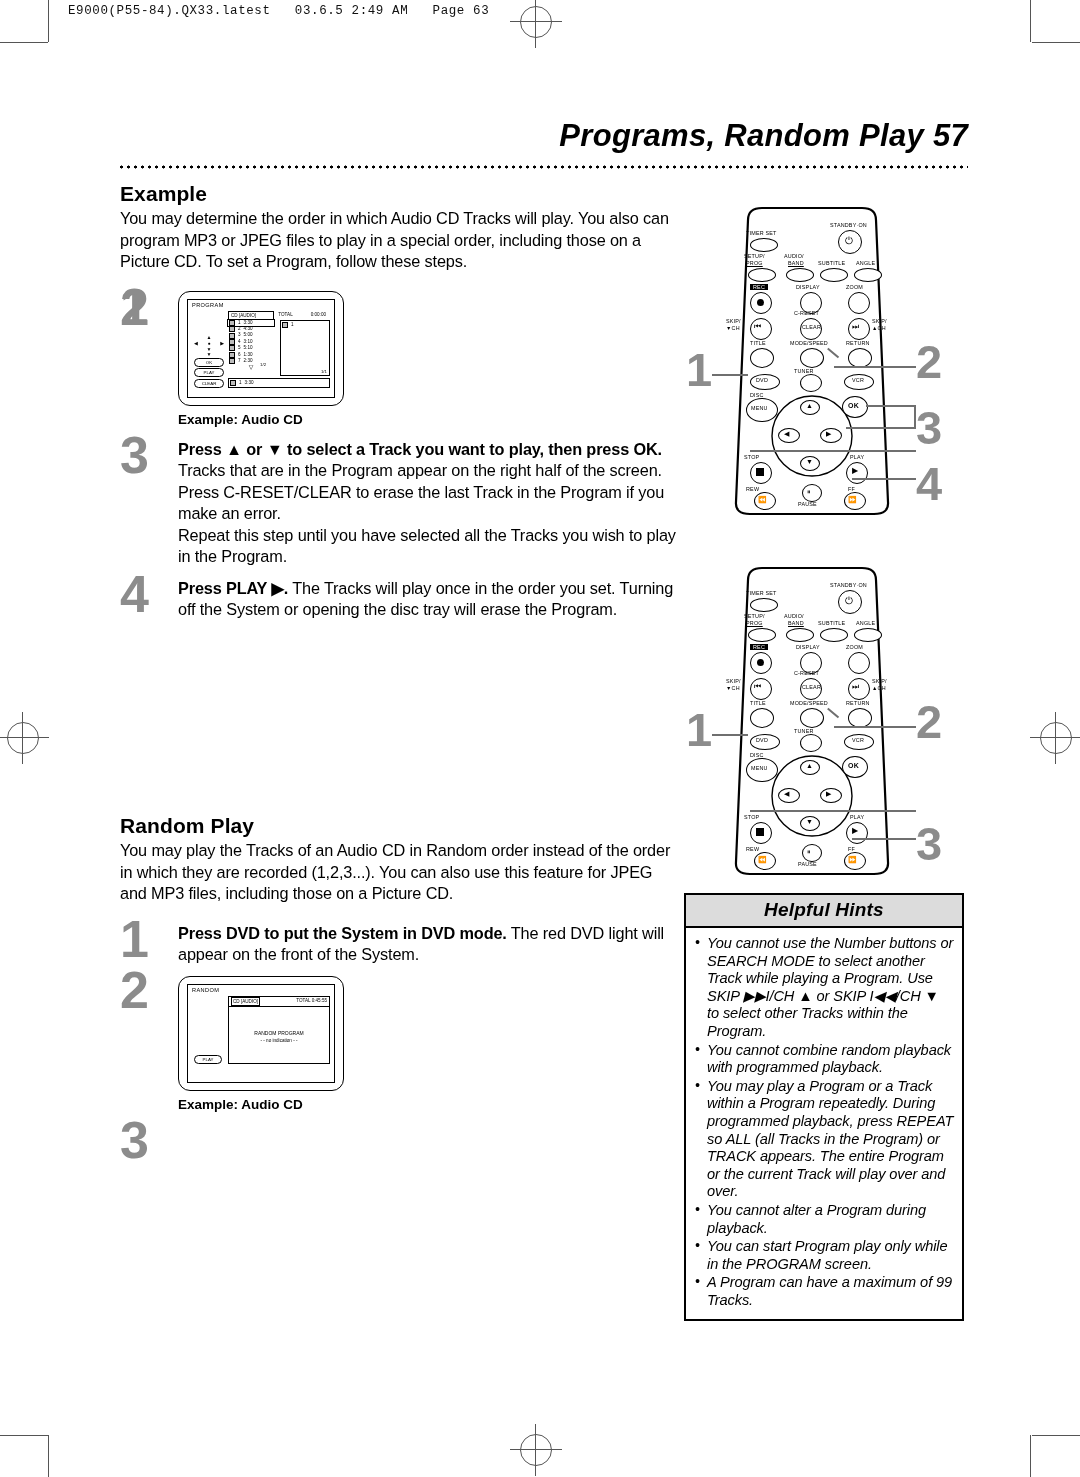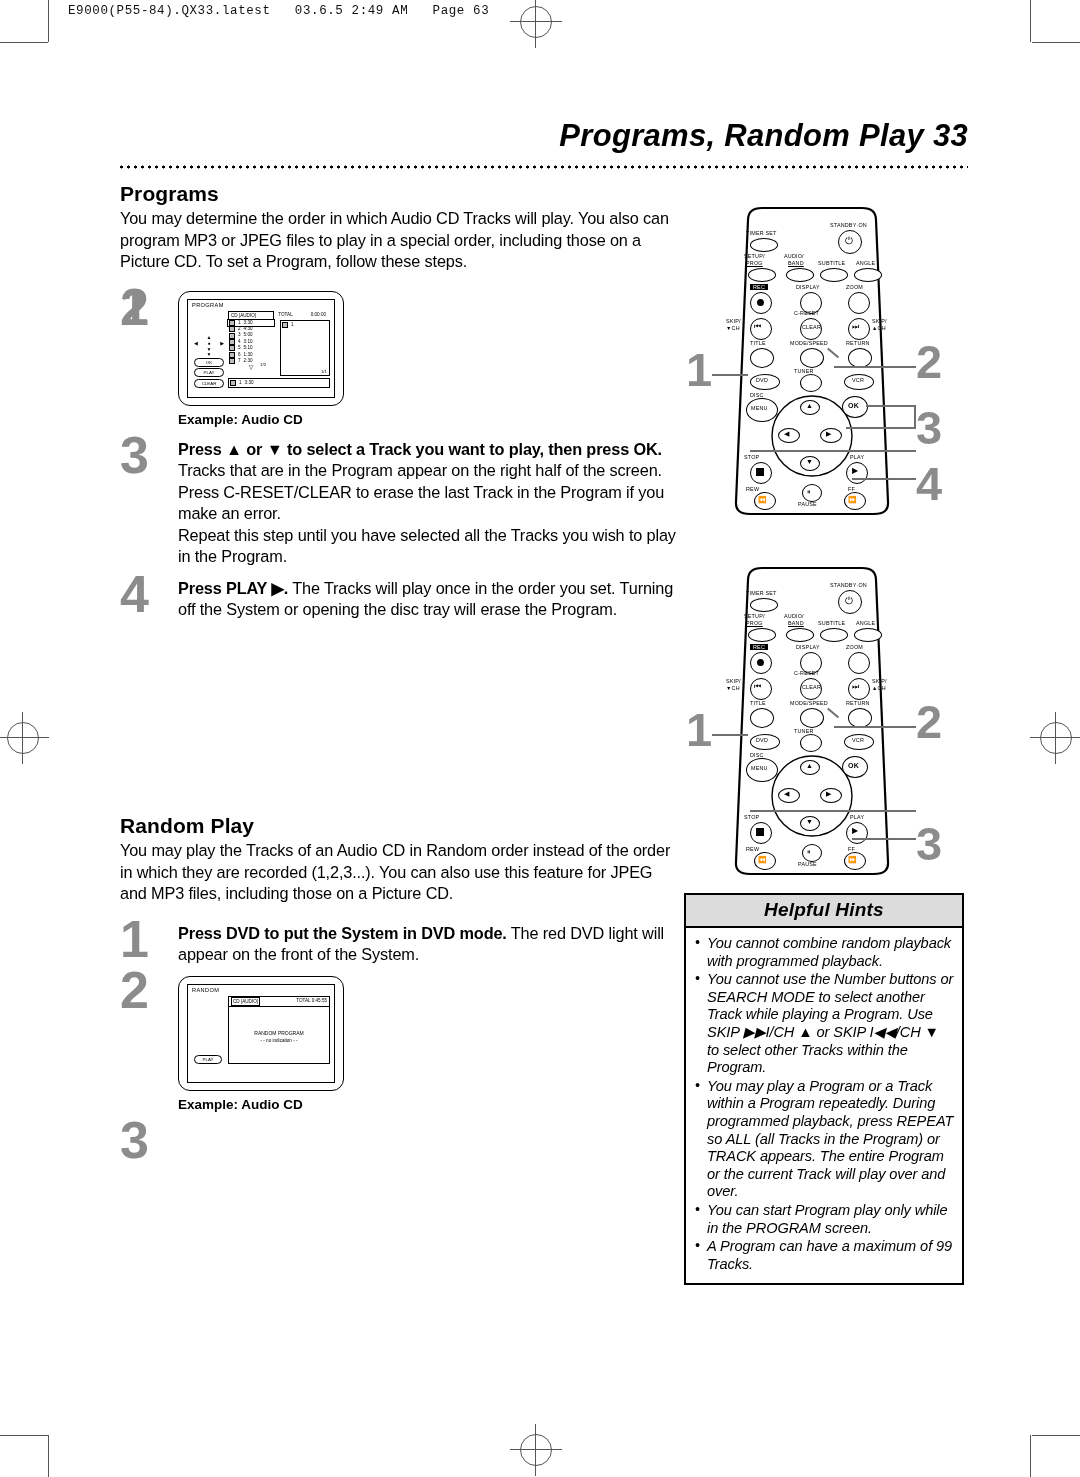--- a/index.html
+++ b/index.html
@@ -84,25 +84,25 @@
 <div class="trimline" style="left:0;top:42px;width:48px;height:1px;"></div>
 <div class="trimline" style="left:1030px;top:0;width:1px;height:42px;"></div>
 <div class="trimline" style="left:1032px;top:42px;width:48px;height:1px;"></div>
 <div class="trimline" style="left:48px;top:1435px;width:1px;height:42px;"></div>
 <div class="trimline" style="left:0;top:1435px;width:48px;height:1px;"></div>
 <div class="trimline" style="left:1030px;top:1435px;width:1px;height:42px;"></div>
 <div class="trimline" style="left:1032px;top:1435px;width:48px;height:1px;"></div>
 
 <div class="filehdr">E9000(P55-84).QX33.latest   03.6.5 2:49 AM   Page 63</div>
 
-<div class="pagetitle">Programs, Random Play  33</div>
+<div class="pagetitle">Programs, Random Play  57</div>
 <div class="dotrule"></div>
 
 <div class="col" style="top:182px;">
-  <h2 class="sec">Programs</h2>
+  <h2 class="sec">Example</h2>
   <p class="body">You may determine the order in which Audio CD Tracks will play. You also can program MP3 or JPEG files to play in a special order, including those on a Picture CD. To set a Program, follow these steps.</p>
 
   <div class="step" style="margin-top:18px;">
     <div class="num">1</div>
   </div>
 
   <div class="step" style="margin-top:8px;">
     <div class="num">2</div>
   </div>
 
@@ -442,19 +442,20 @@
 <div class="callout" style="left:916px;top:698px;">2</div>
 <div class="leader" style="left:834px;top:726px;width:82px;"></div>
 <div class="leader" style="left:826px;top:712px;width:14px;transform:rotate(40deg);"></div>
 <div class="leader" style="left:750px;top:810px;width:166px;"></div>
 <div class="callout" style="left:916px;top:820px;">3</div>
 <div class="leader" style="left:852px;top:838px;width:64px;"></div>
 
 <div class="hints">
   <div class="hd">Helpful Hints</div>
   <ul>
+    <li>You cannot use the Number buttons or SEARCH MODE to select another Track while playing a Program.  Use SKIP ▶▶I/CH ▲ or SKIP I◀◀/CH ▼ to select other Tracks within the Program.</li>
     <li>You cannot combine random playback with programmed playback.</li>
-    <li>You cannot use the Number buttons or SEARCH MODE to select another Track while playing a Program.  Use SKIP ▶▶I/CH ▲ or SKIP I◀◀/CH ▼ to select other Tracks within the Program.</li>
     <li>You may play a Program or a Track within a Program repeatedly. During programmed playback, press REPEAT so ALL (all Tracks in the Program) or TRACK appears. The entire Program or the current Track will play over and over.</li>
+    <li>You cannot alter a Program during playback.</li>
     <li>You can start Program play only while in the PROGRAM screen.</li>
     <li>A Program can have a maximum of 99 Tracks.</li>
   </ul>
 </div>
 
 </body></html>

